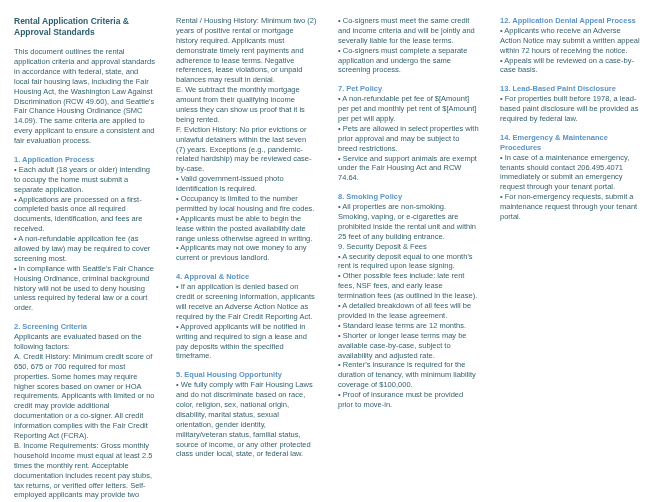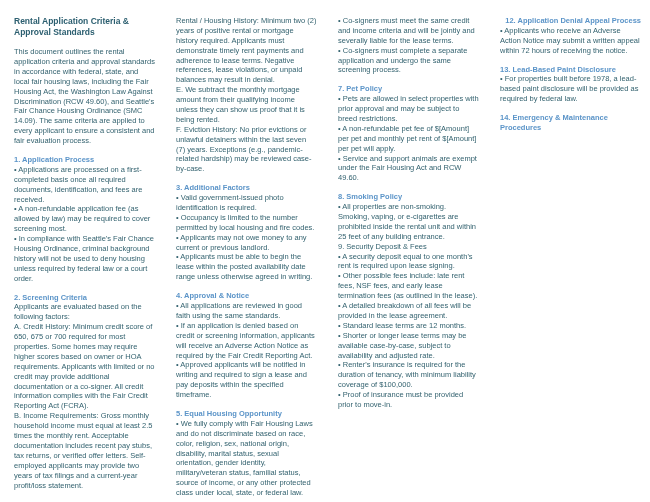--- a/index.html
+++ b/index.html
@@ -25,72 +25,74 @@
     font-size: 8.5px;
     line-height: 1.3;
     margin-bottom: 9px !important;
     color: var(--title-color, #2c5f70);
   }
   .style-heading {
     font-weight: 700;
     color: var(--heading-color, #5b94c8);
     margin-top: 9px !important;
   }
-  .column > .style-heading:first-child { margin-top: 0 !important; text-align: right; }
+  .column > .style-heading:first-child { margin-top: 0 !important; }
 </style>
 </head>
 <body>
 
 <div class="page" style="background: rgb(255, 255, 255);">
   <div class="column">
       <p class="style-title">Rental Application Criteria &amp; Approval Standards</p>
       <p class="style-body">This document outlines the rental application criteria and approval standards in accordance with federal, state, and local fair housing laws, including the Fair Housing Act, the Washington Law Against Discrimination (RCW 49.60), and Seattle's Fair Chance Housing Ordinance (SMC 14.09). The same criteria are applied to every applicant to ensure a consistent and fair evaluation process.</p>
       <p class="style-heading">1. Application Process</p>
+      <p class="style-body">• Each adult (18 years or older) intending to occupy the home must submit a separate application.</p>
       <p class="style-body">• Applications are processed on a first-completed basis once all required documents, identification, and fees are received.</p>
       <p class="style-body">• A non-refundable application fee (as allowed by law) may be required to cover screening most.</p>
       <p class="style-body">• In compliance with Seattle's Fair Chance Housing Ordinance, criminal background history will not be used to deny housing unless required by federal law or a court order.</p>
       <p class="style-heading">2. Screening Criteria</p>
       <p class="style-body">Applicants are evaluated based on the following factors:</p>
       <p class="style-body">A. Credit History: Minimum credit score of 650, 675 or 700 required for most properties. Some homes may require higher scores based on owner or HOA requirements. Applicants with limited or no credit may provide additional documentation or a co-signer. All credit information complies with the Fair Credit Reporting Act (FCRA).</p>
       <p class="style-body">B. Income Requirements: Gross monthly household income must equal at least 2.5 times the monthly rent. Acceptable documentation includes recent pay stubs, tax returns, or verified offer letters. Self-employed applicants may provide two years of tax filings and a current-year profit/loss statement.</p>
     </div>
   <div class="column">
       <p class="style-body">Rental / Housing History: Minimum two (2) years of positive rental or mortgage history required. Applicants must demonstrate timely rent payments and adherence to lease terms. Negative references, lease violations, or unpaid balances may result in denial.</p>
       <p class="style-body">E. We subtract the monthly mortgage amount from their qualifying income unless they can show us proof that it is being rented.</p>
       <p class="style-body">F. Eviction History: No prior evictions or unlawful detainers within the last seven (7) years. Exceptions (e.g., pandemic-related hardship) may be reviewed case-by-case.</p>
-      <p class="style-heading">3. Additional Factors</p>
       <p class="style-body">• Valid government-issued photo identification is required.</p>
       <p class="style-body">• Occupancy is limited to the number permitted by local housing and fire codes.</p>
+      <p class="style-body">• Applicants must be able to begin the lease within the posted availability date range unless otherwise agreed in writing.</p>
       <p class="style-body">• Applicants may not owe money to any current or previous landlord.</p>
-      <p class="style-body">• Applicants must be able to begin the lease within the posted availability date range unless otherwise agreed in writing.</p>
       <p class="style-heading">4. Approval &amp; Notice</p>
-      <p class="style-body">• All applications are reviewed in good faith using the same standards.</p>
       <p class="style-body">• If an application is denied based on credit or screening information, applicants will receive an Adverse Action Notice as required by the Fair Credit Reporting Act.</p>
       <p class="style-body">• Approved applicants will be notified in writing and required to sign a lease and pay deposits within the specified timeframe.</p>
       <p class="style-heading">5. Equal Housing Opportunity</p>
       <p class="style-body">• We fully comply with Fair Housing Laws and do not discriminate based on race, color, religion, sex, national origin, disability, marital status, sexual orientation, gender identity, military/veteran status, familial status, source of income, or any other protected class under local, state, or federal law.</p>
     </div>
   <div class="column">
       <p class="style-body">• Co-signers must meet the same credit and income criteria and will be jointly and severally liable for the lease terms.</p>
       <p class="style-body">• Co-signers must complete a separate application and undergo the same screening process.</p>
       <p class="style-heading">7. Pet Policy</p>
+      <p class="style-body">• A non-refundable pet fee of $[Amount] per pet and monthly pet rent of $[Amount] per pet will apply.</p>
       <p class="style-body">• Pets are allowed in select properties with prior approval and may be subject to breed restrictions.</p>
-      <p class="style-body">• A non-refundable pet fee of $[Amount] per pet and monthly pet rent of $[Amount] per pet will apply.</p>
-      <p class="style-body">• Service and support animals are exempt under the Fair Housing Act and RCW 49.60.</p>
+      <p class="style-body">• Service and support animals are exempt under the Fair Housing Act and RCW 74.64.</p>
       <p class="style-heading">8. Smoking Policy</p>
       <p class="style-body">• All properties are non-smoking. Smoking, vaping, or e-cigarettes are prohibited inside the rental unit and within 25 feet of any building entrance.</p>
       <p class="style-body">9. Security Deposit &amp; Fees</p>
       <p class="style-body">• A security deposit equal to one month's rent is required upon lease signing.</p>
       <p class="style-body">• Other possible fees include: late rent fees, NSF fees, and early lease termination fees (as outlined in the lease).</p>
       <p class="style-body">• A detailed breakdown of all fees will be provided in the lease agreement.</p>
       <p class="style-body">• Standard lease terms are 12 months.</p>
       <p class="style-body">• Shorter or longer lease terms may be available case-by-case, subject to availability and adjusted rate.</p>
       <p class="style-body">• Renter's insurance is required for the duration of tenancy, with minimum liability coverage of $100,000.</p>
       <p class="style-body">• Proof of insurance must be provided prior to move-in.</p>
     </div>
   <div class="column">
       <p class="style-heading">12. Application Denial Appeal Process</p>
       <p class="style-body">• Applicants who receive an Adverse Action Notice may submit a written appeal within 72 hours of receiving the notice.</p>
+      <p class="style-body">• Appeals will be reviewed on a case-by-case basis.</p>
       <p class="style-heading">13. Lead-Based Paint Disclosure</p>
       <p class="style-body">• For properties built before 1978, a lead-based paint disclosure will be provided as required by federal law.</p>
       <p class="style-heading">14. Emergency &amp; Maintenance Procedures</p>
+      <p class="style-body">• In case of a maintenance emergency, tenants should contact 206.495.4071 immediately or submit an emergency request through your tenant portal.</p>
+      <p class="style-body">• For non-emergency requests, submit a maintenance request through your tenant portal.</p>
     </div>
 </div>
 
 </body></html>

